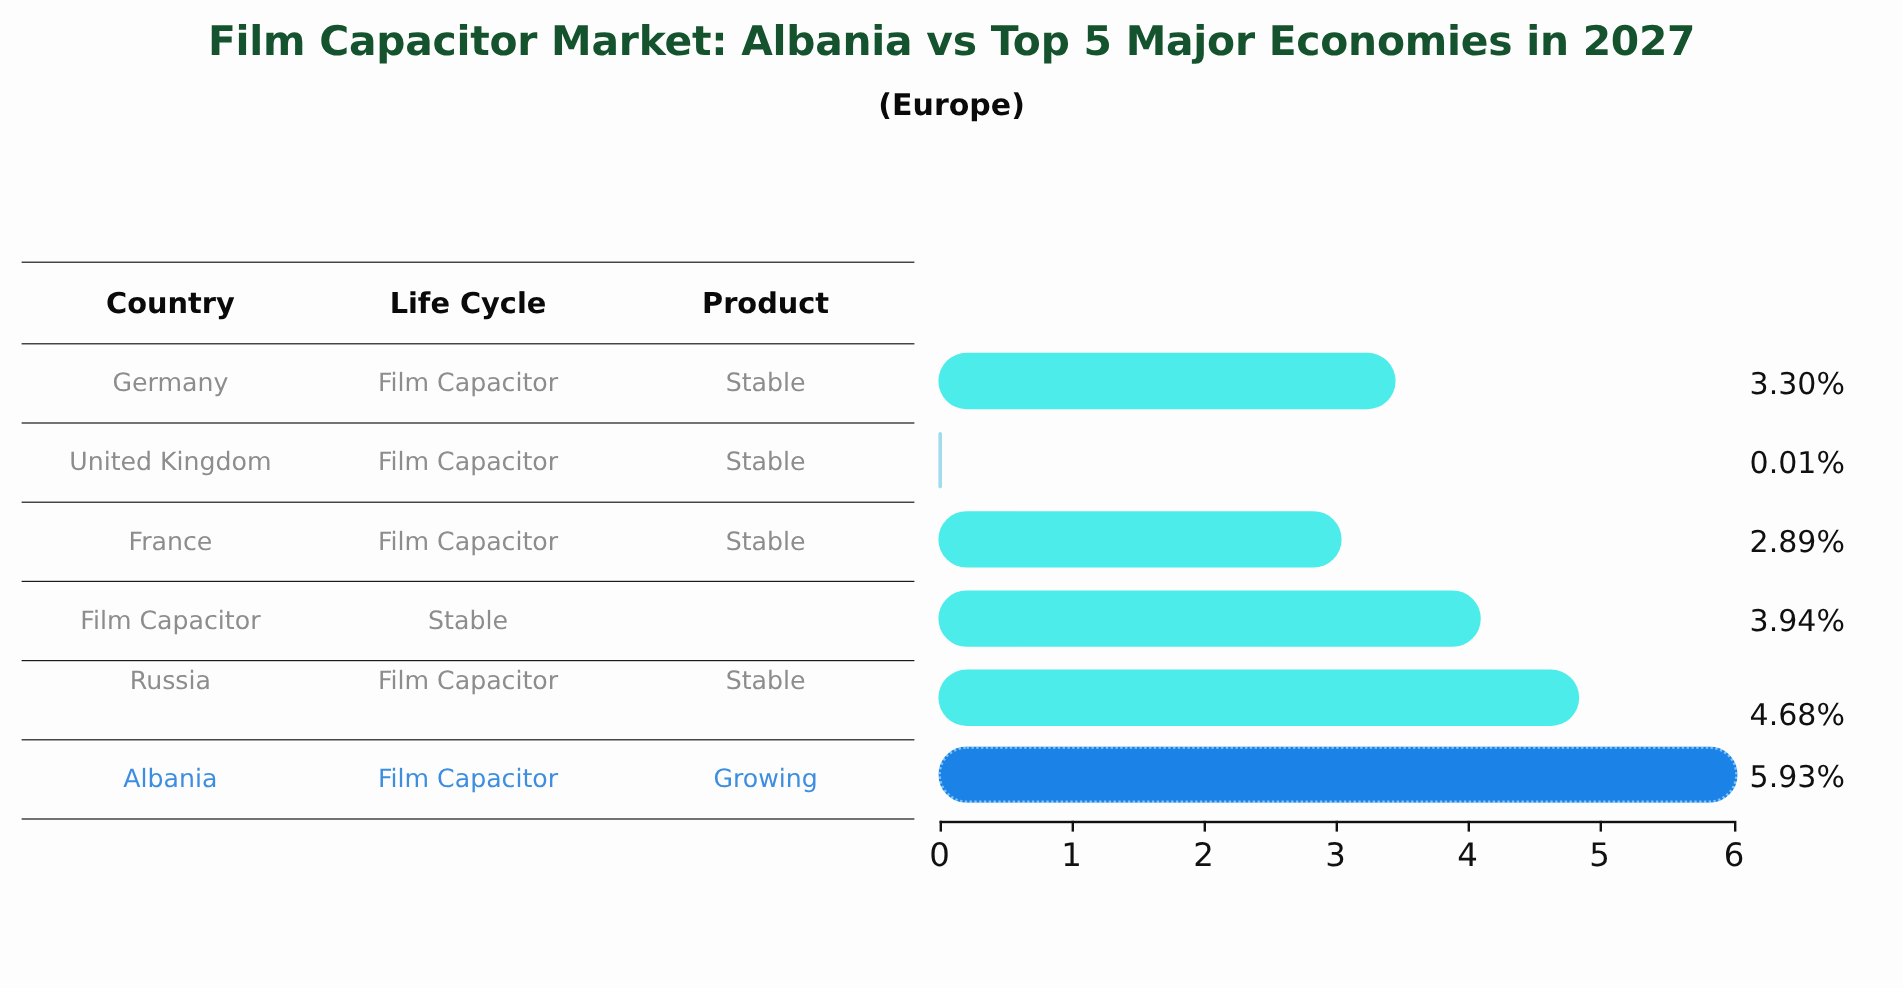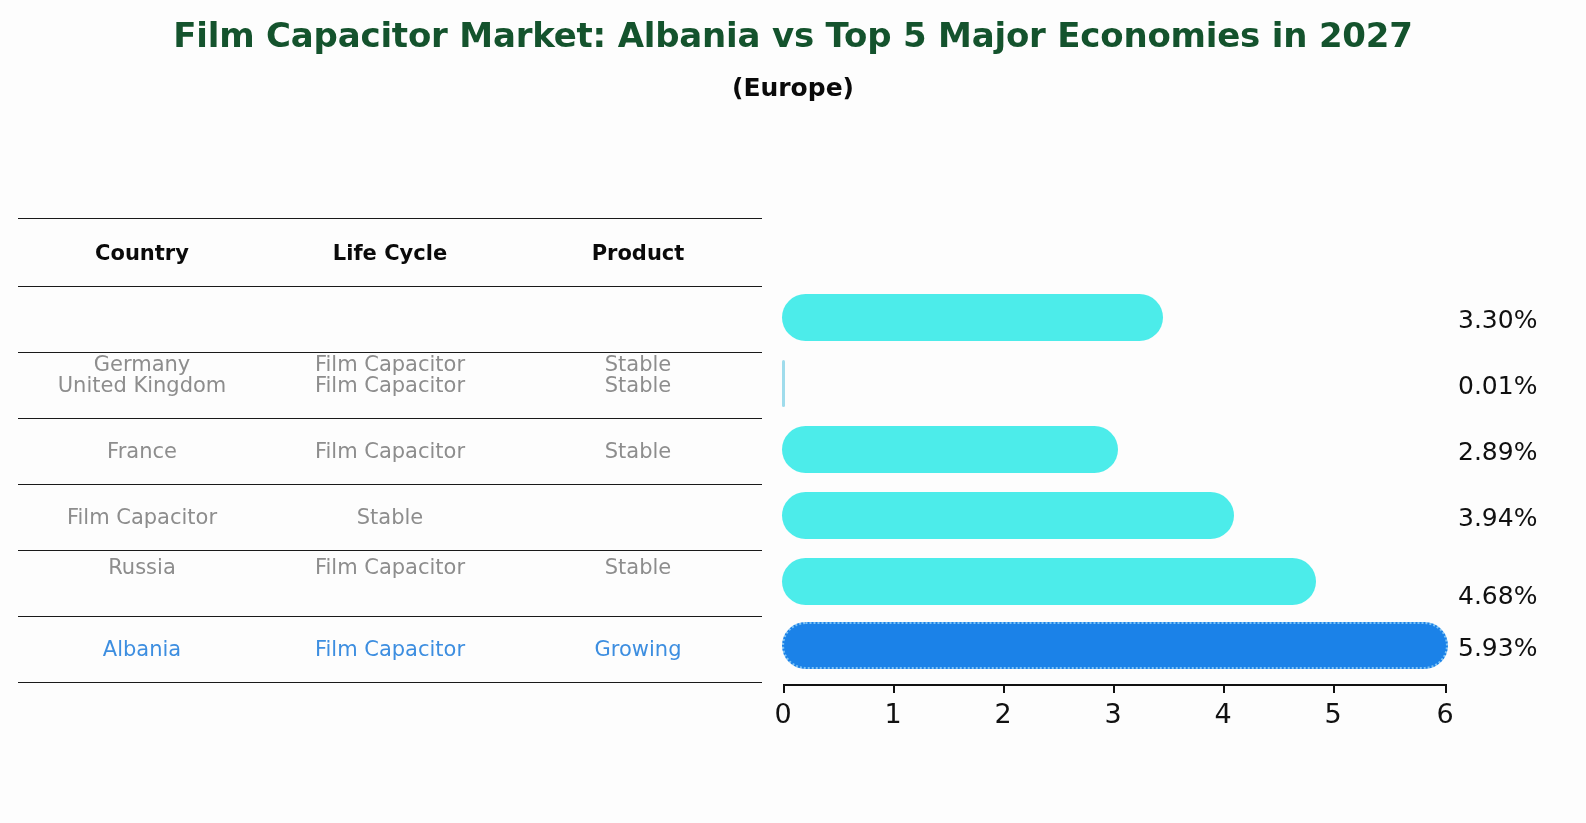--- a/index.html
+++ b/index.html
@@ -69,21 +69,21 @@
     color: #8d8d8d;
     white-space: nowrap;
   }
   .tcell.c-country  { width: 248px; }
   .tcell.c-product  { width: 248px; }
   .tcell.c-life     { width: 248px; }
 
   .trow.header .tcell {
     font-weight: bold;
     color: #0a0a0a;
-    font-size: 21px;
+    font-size: 24px;
   }
   .trow.highlight .tcell {
     color: #3d8ee0;
   }
 
   
   #bars-layer {
     position: absolute;
     left: 0; top: 0;
     width: 1586px; height: 823px;
@@ -144,21 +144,21 @@
     <div class="rule" style="top:0px;"></div>
 
     <div class="trow header" style="top:2px;">
       <div class="tcell c-country">Country</div>
       <div class="tcell c-life">Life Cycle</div>
       <div class="tcell c-product">Product</div>
     </div>
 
     <div class="rule" style="top:68px;"></div>
 
-    <div class="trow" style="top:68px;margin-top:45px;">
+    <div class="trow" style="top:68px;">
       <div class="tcell c-country">Germany</div>
       <div class="tcell c-product">Film Capacitor</div>
       <div class="tcell c-life">Stable</div>
     </div>
     <div class="rule thin" style="top:134px;"></div>
 
     <div class="trow" style="top:134px;">
       <div class="tcell c-country">United Kingdom</div>
       <div class="tcell c-product">Film Capacitor</div>
       <div class="tcell c-life">Stable</div>

